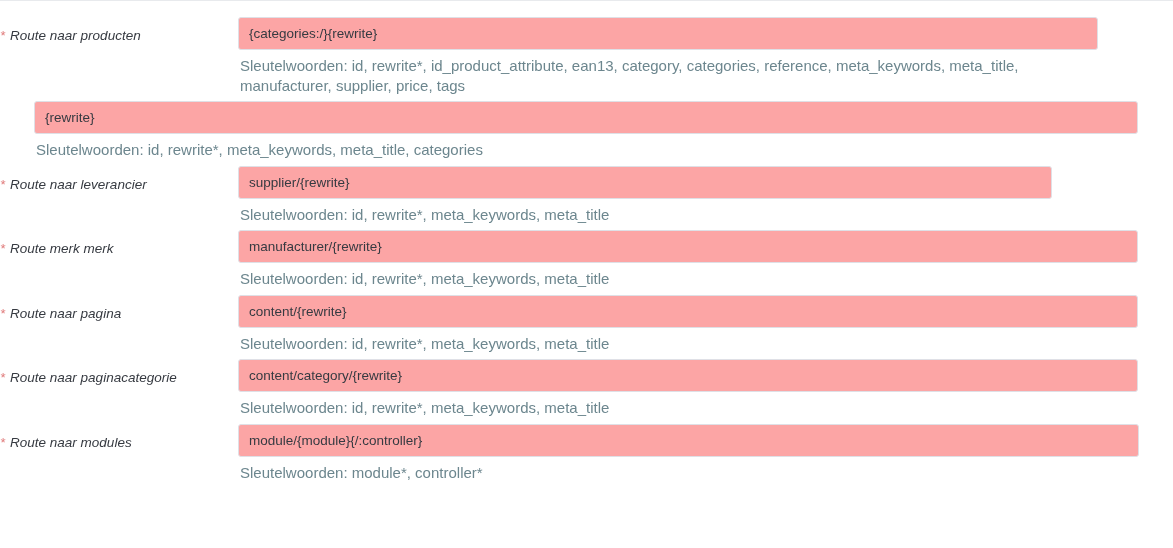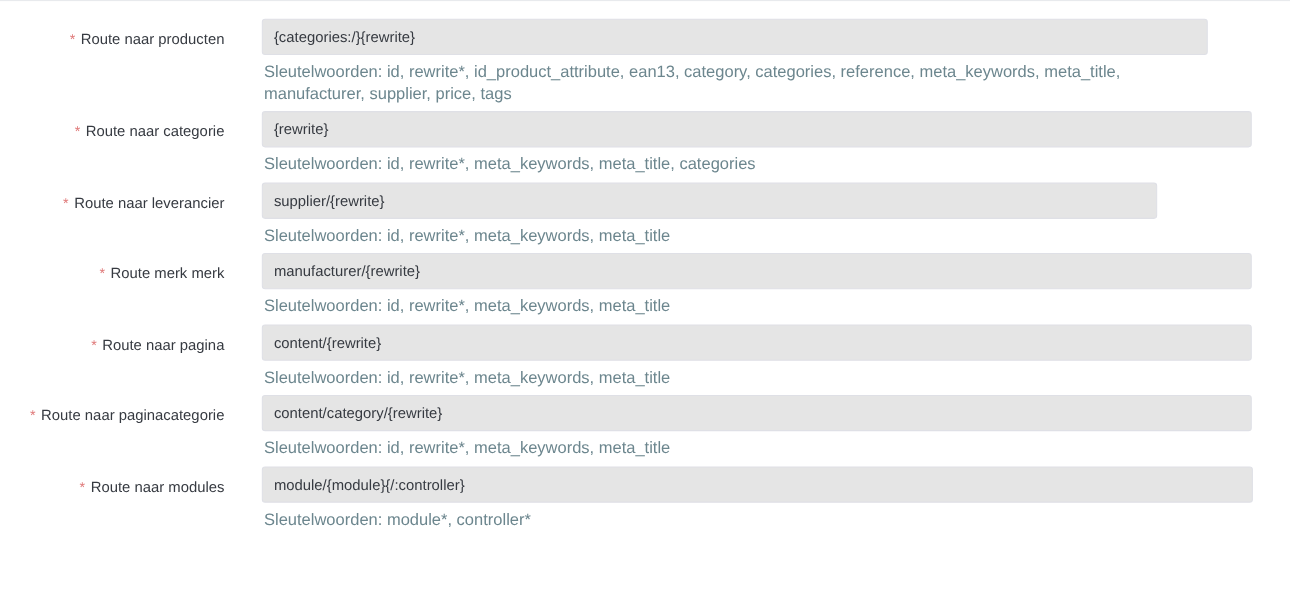--- a/index.html
+++ b/index.html
@@ -24,45 +24,46 @@
     padding-top: 16px;
   }
   .form-row {
     display: flex;
     align-items: flex-start;
     margin-bottom: 6px;
   }
   .label-col {
     width: 204px;
     flex: 0 0 204px;
-    text-align: right;
+    text-align: left;
     padding-top: 11px;
     padding-right: 0;
     font-size: 13.5px;
     color: #363a41;
     white-space: nowrap;
+    font-style: italic;
   }
   .required-star {
     color: #e07b7b;
     font-size: 13px;
     margin-right: 5px;
   }
   .field-col {
     flex: 1 1 auto;
     padding-left: 34px;
     padding-right: 35px;
   }
   .text-input {
     display: block;
     box-sizing: border-box;
     width: 100%;
     height: 33px;
     border: 1px solid #dfe0e6;
     border-radius: 3px;
-    background: #e5e5e5;
+    background: #fca5a5;
     padding: 6px 10px;
     font-family: "Liberation Sans", sans-serif;
     font-size: 13.5px;
     color: #363a41;
     outline: none;
   }
   .helper {
     font-size: 15px;
     color: #6c868e;
     margin-top: 6px;
@@ -90,23 +91,20 @@
     <div class="label-col">
       <span class="required-star">*</span><span>Route naar producten</span>
     </div>
     <div class="field-col w-1">
       <input class="text-input" type="text" value="{categories:/}{rewrite}" style="">
       <p class="helper">Sleutelwoorden: id, rewrite*, id_product_attribute, ean13, category, categories, reference, meta_keywords, meta_title, manufacturer, supplier, price, tags</p>
     </div>
   </div>
 
   <div class="form-row">
-    <div class="label-col">
-      <span class="required-star">*</span><span>Route naar categorie</span>
-    </div>
     <div class="field-col w-2">
       <input class="text-input" type="text" value="{rewrite}" style="">
       <p class="helper">Sleutelwoorden: id, rewrite*, meta_keywords, meta_title, categories</p>
     </div>
   </div>
 
   <div class="form-row">
     <div class="label-col">
       <span class="required-star">*</span><span>Route naar leverancier</span>
     </div>

